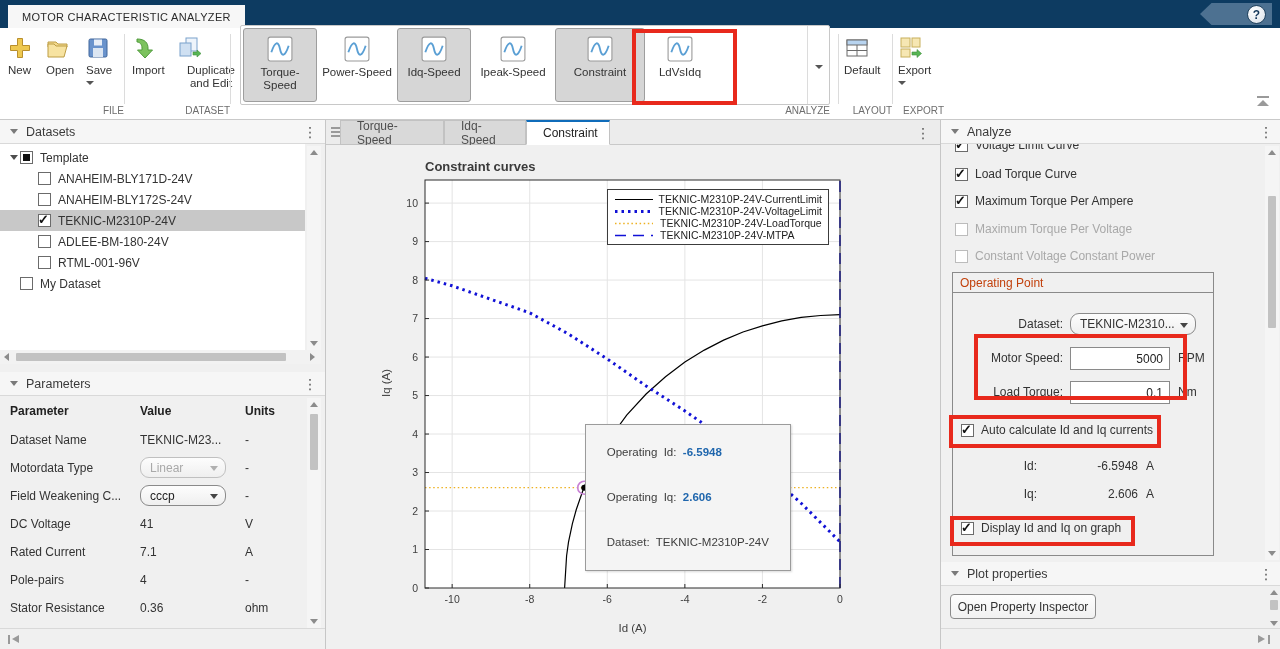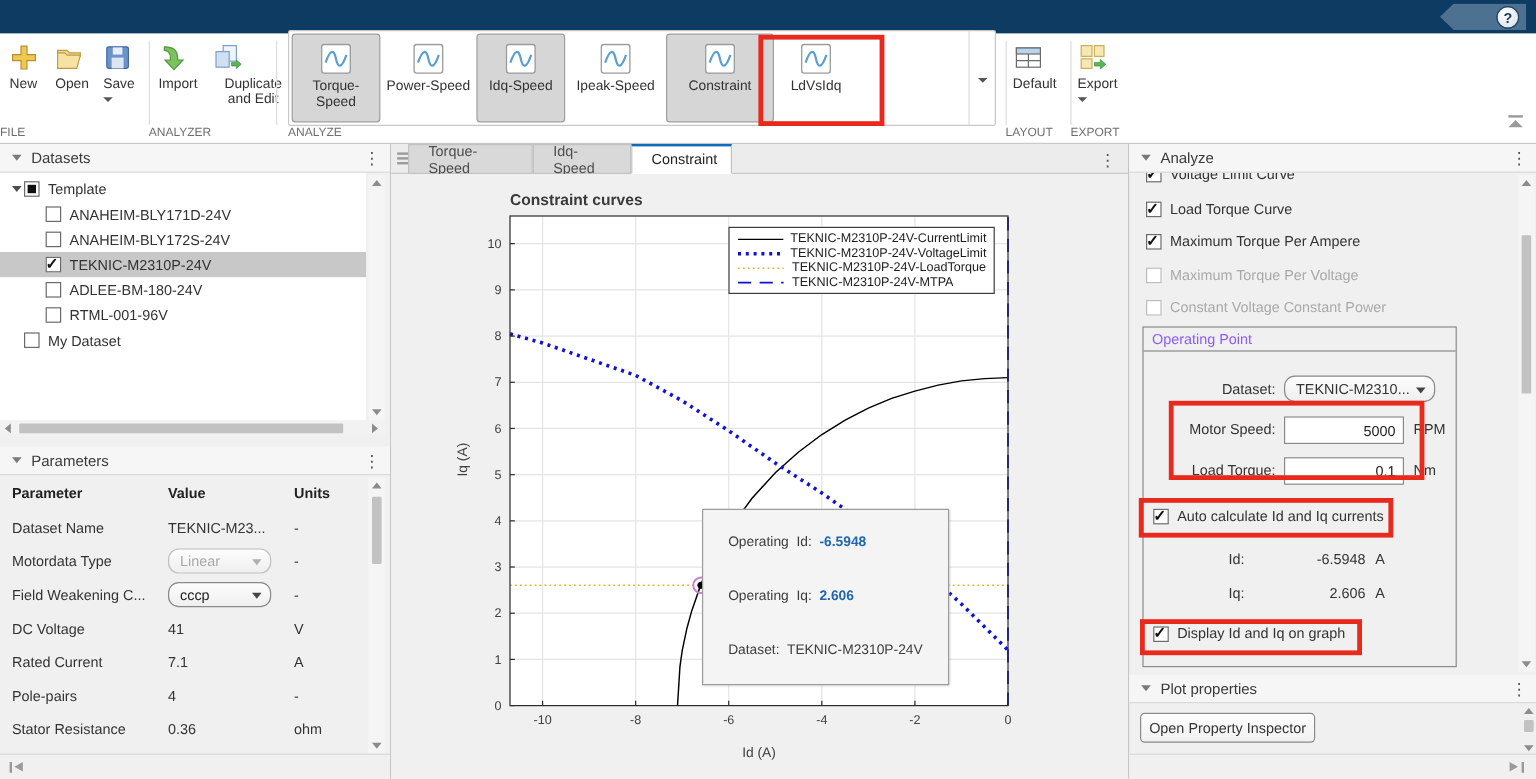--- a/index.html
+++ b/index.html
@@ -15,21 +15,21 @@
   #help-wrap { position:absolute; right:8px; top:3px; width:72px; height:22px;
     background:#4d7191; clip-path:polygon(16% 0,100% 0,100% 100%,16% 100%,0 50%); }
   #help-btn { position:absolute; right:14px; top:5px; width:19px; height:19px; border-radius:50%;
     background:radial-gradient(circle at 35% 30%, #ffffff, #d7dfe8); border:1px solid #23445f;
     color:#16395c; font-weight:bold; font-size:12px; display:flex; align-items:center; justify-content:center; }
 
   
   #toolstrip { position:absolute; left:0; top:28px; width:1280px; height:92px; background:#fff;
     border-bottom:1px solid #c9c9c9; }
   .ts-sep { position:absolute; top:6px; height:70px; width:1px; background:#dcdcdc; }
-  .ts-label { position:absolute; top:77px; font-size:10px; color:#6e6e6e; text-align:left; }
+  .ts-label { position:absolute; top:77px; font-size:10px; color:#6e6e6e; text-align:right; }
   .ts-btn { position:absolute; top:6px; display:flex; flex-direction:column; align-items:flex-start; }
   .ts-btn .ic { height:26px; display:flex; align-items:flex-end; }
   .ts-btn .lb { font-size:11.5px; color:#333; margin-top:4px; text-align:center; line-height:13px; white-space:pre-line; }
   .drop-caret { width:0; height:0; border-left:4px solid transparent; border-right:4px solid transparent;
     border-top:4px solid #555; margin-top:4px; }
 
   #gallery { position:absolute; left:240px; top:-3px; width:590px; height:80px;
     border:1px solid #c8c8c8; border-radius:2px; background:#fff; display:flex; align-items:center; }
   .gal-btn { height:74px; margin:0 2px; border:1px solid transparent; border-radius:3px;
     display:flex; flex-direction:column; align-items:center; padding-top:7px; }
@@ -123,21 +123,21 @@
   .dt-value { font-weight:bold; color:#1f66ad; }
   .dt-row.plain .dt-value { font-weight:normal; color:#3d3d3d; }
 
   
   #right-col { position:absolute; left:940px; top:120px; width:340px; height:529px; background:#f0f0f0;
     border-left:1px solid #c6c6c6; overflow:hidden; }
   .acb { position:absolute; left:14px; display:flex; align-items:center; font-size:12px; color:#333; height:16px; }
   .acb .cb { margin-right:7px; }
   .acb.disabled { color:#a9a9a9; }
   #op-group { position:absolute; left:11px; top:152px; width:262px; height:284px; border:1px solid #8a8a8a; }
-  #op-title { height:20px; border-bottom:1px solid #8a8a8a; font-size:12px; color:#8b5cf6;
+  #op-title { height:20px; border-bottom:1px solid #8a8a8a; font-size:12px; color:#c2410c;
     display:flex; align-items:center; padding-left:7px; }
   .op-row { position:absolute; width:100%; font-size:12px; color:#333; }
   .op-lab { position:absolute; left:0; width:110px; text-align:right; top:4px; }
   #op-dd { position:absolute; left:117px; top:0; width:126px; height:22px; border:1px solid #8a8a8a;
     border-radius:9px; background:linear-gradient(#fdfdfd,#efefef); display:flex; align-items:center;
     padding:0 20px 0 9px; font-size:12px; }
   #op-dd .dd-arrow { position:absolute; right:7px; top:9px; width:0; height:0;
     border-left:4px solid transparent; border-right:4px solid transparent; border-top:5px solid #444; }
   .fld-input { position:absolute; left:117px; top:0; width:100px; height:23px; border:1px solid #8a8a8a;
     background:#fff; font-size:12px; text-align:right; padding-right:6px; font-family:"Liberation Sans",sans-serif; color:#222; }
@@ -150,20 +150,21 @@
     display:flex; align-items:center; justify-content:center; }
 
   .ann { position:absolute; border:4px solid #e8291c; z-index:5; }
 
   svg text { font-family:"Liberation Sans", sans-serif; }
 </style>
 </head>
 <body>
 
 <div id="titlebar">
+  <div id="app-tab">MOTOR CHARACTERISTIC ANALYZER</div>
   <div id="help-wrap"></div>
   <div id="help-btn">?</div>
 </div>
 
 <div id="toolstrip">
 
   <div class="ts-btn" style="left:8px">
     <span class="ic">
       <svg width="24" height="24" viewBox="0 0 24 24">
           <path d="M9.5 2.5h5v7h7v5h-7v7h-5v-7h-7v-5h7z" fill="#eec850" stroke="#b98f2d"></path>
@@ -206,21 +207,21 @@
     <span class="ic">
       <svg width="26" height="24" viewBox="0 0 26 24">
           <rect x="10" y="2" width="11" height="13" fill="#eef4fb" stroke="#7ba2cc"></rect>
           <rect x="4" y="7" width="11" height="13" fill="#cfe0f2" stroke="#7ba2cc"></rect>
           <path d="M17 16h4v-2l4 3.5-4 3.5v-2h-4z" fill="#58b554" stroke="#3f8f3c" stroke-width=".6"></path>
         </svg>
     </span>
     <span class="lb" style="width:70px">Duplicate and Edit</span>
   </div>
   <div class="ts-sep" style="left:230px"></div>
-  <div class="ts-label" style="left:124px;width:106px">ANALYZER</div>
+  <div class="ts-label" style="left:124px;width:106px">DATASET</div>
 
   <div id="gallery">
     <div id="gal-host" style="display:flex;align-items:center;height:100%">
         <div class="gal-btn pressed" style="width:74px">
     <svg class="sine-box" viewBox="0 0 24 24">
       <rect x="1" y="1" width="22" height="22" rx="2" fill="#fff" stroke="#9a9a9a"></rect>
       <path d="M4 15 C7.5 4.5, 10.5 4.5, 12 12 C13.5 19.5, 16.5 19.5, 20 9" fill="none" stroke="#5a9fd4" stroke-width="1.7"></path>
     </svg>
     <span class="gal-label">Torque-Speed</span>
   </div>

